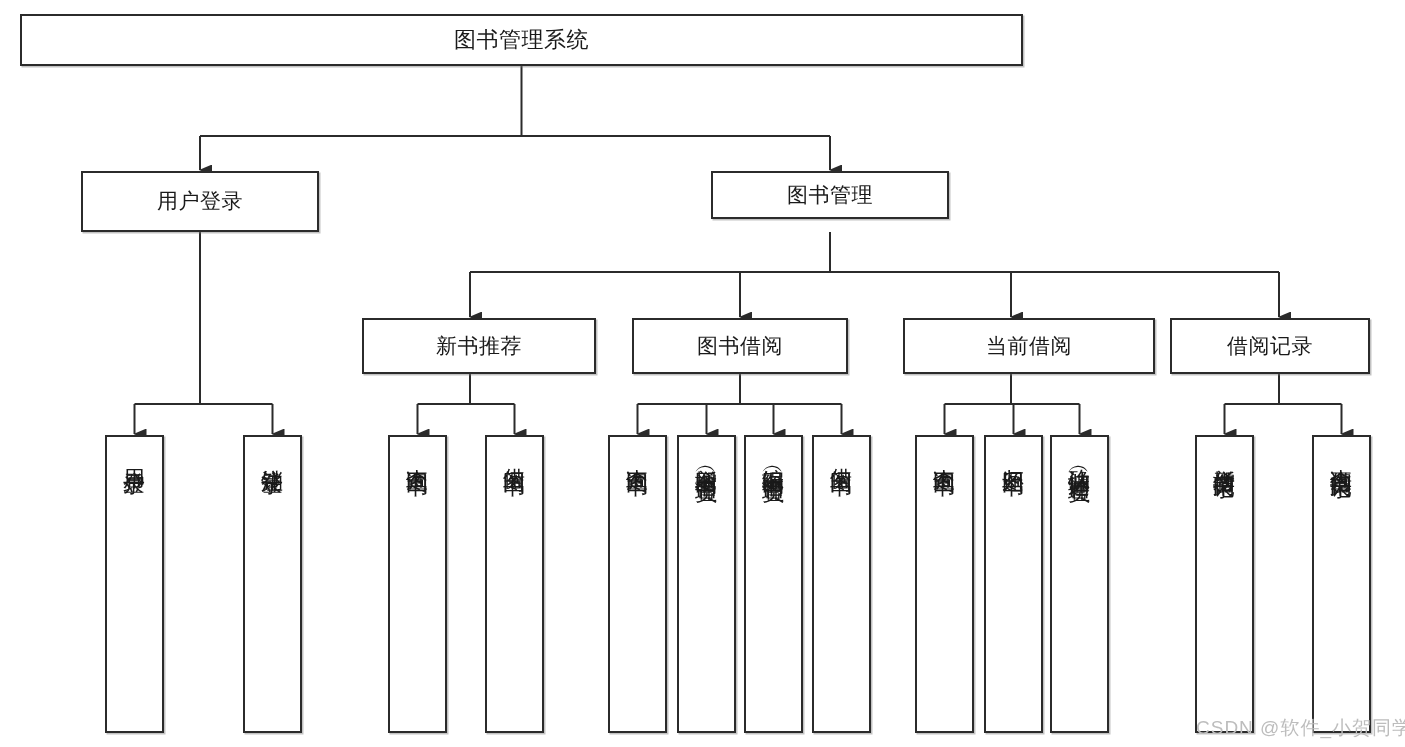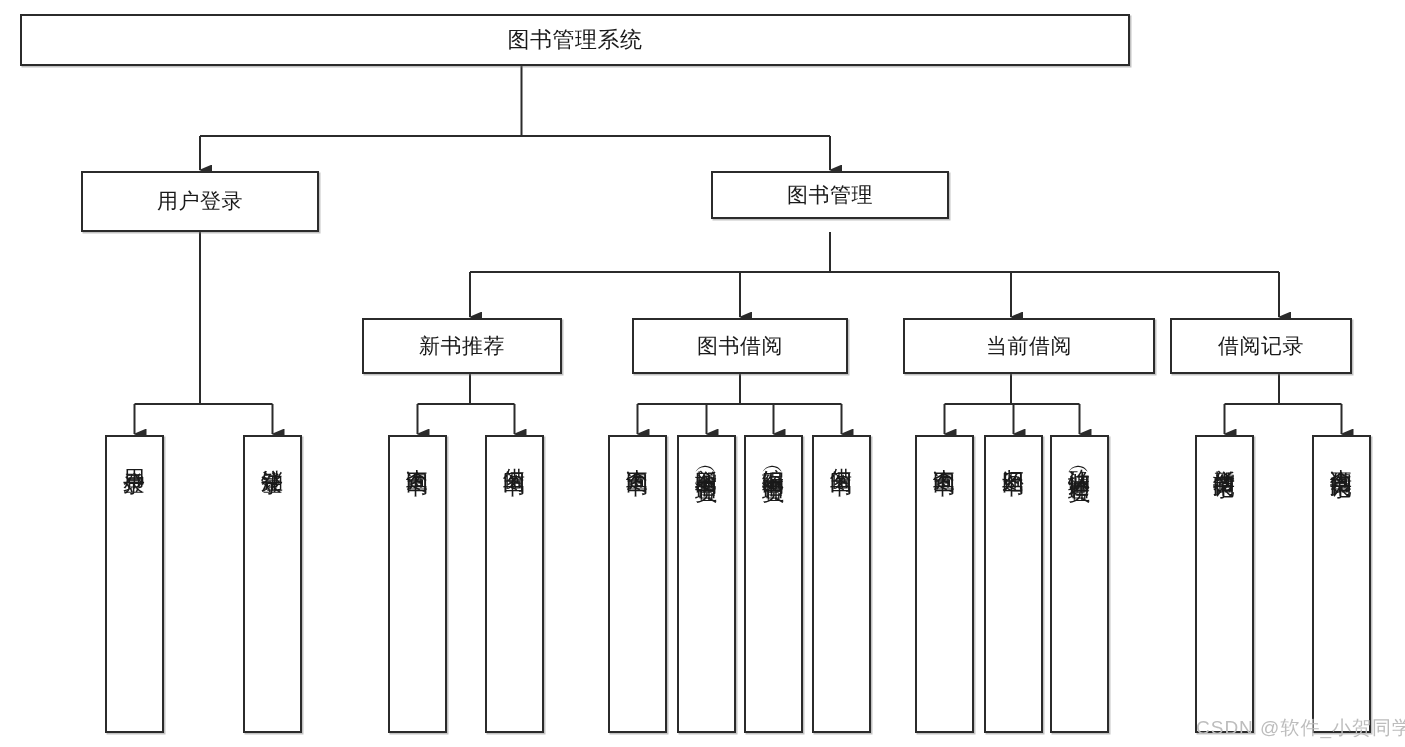--- a/index.html
+++ b/index.html
@@ -106,41 +106,41 @@
         <path d="M 944.5 404 L 944.5 434" marker-end="url(#arrowhead)"></path>
         <path d="M 1013.5 404 L 1013.5 434" marker-end="url(#arrowhead)"></path>
         <path d="M 1079.5 404 L 1079.5 434" marker-end="url(#arrowhead)"></path>
         <path d="M 1279 374 L 1279 404"></path>
         <path d="M 1224.5 404 L 1341.5 404"></path>
         <path d="M 1224.5 404 L 1224.5 434" marker-end="url(#arrowhead)"></path>
         <path d="M 1341.5 404 L 1341.5 434" marker-end="url(#arrowhead)"></path>
       </g>
   </svg>
 
-  <div class="node root" style="left:20px; top:14px; width:1110px; height:52px;">
+  <div class="node root" style="left:20px; top:14px; width:1003px; height:52px;">
     <span class="label">图书管理系统</span>
   </div>
 
   <div class="node" style="left:81px; top:171px; width:238px; height:61px;">
     <span class="label">用户登录</span>
   </div>
   <div class="node" style="left:711px; top:171px; width:238px; height:48px;">
     <span class="label">图书管理</span>
   </div>
 
-  <div class="node" style="left:362px; top:318px; width:200px; height:56px;">
+  <div class="node" style="left:362px; top:318px; width:234px; height:56px;">
     <span class="label">新书推荐</span>
   </div>
   <div class="node" style="left:632px; top:318px; width:216px; height:56px;">
     <span class="label">图书借阅</span>
   </div>
   <div class="node" style="left:903px; top:318px; width:252px; height:56px;">
     <span class="label">当前借阅</span>
   </div>
-  <div class="node" style="left:1170px; top:318px; width:182px; height:56px;">
+  <div class="node" style="left:1170px; top:318px; width:200px; height:56px;">
     <span class="label">借阅记录</span>
   </div>
 
   <div class="node vertical" style="left:105px; top:435px; width:59px; height:298px;">
     <span class="label">用户登录</span>
   </div>
   <div class="node vertical" style="left:243px; top:435px; width:59px; height:298px;">
     <span class="label">注销登录</span>
   </div>
   <div class="node vertical" style="left:388px; top:435px; width:59px; height:298px;">

